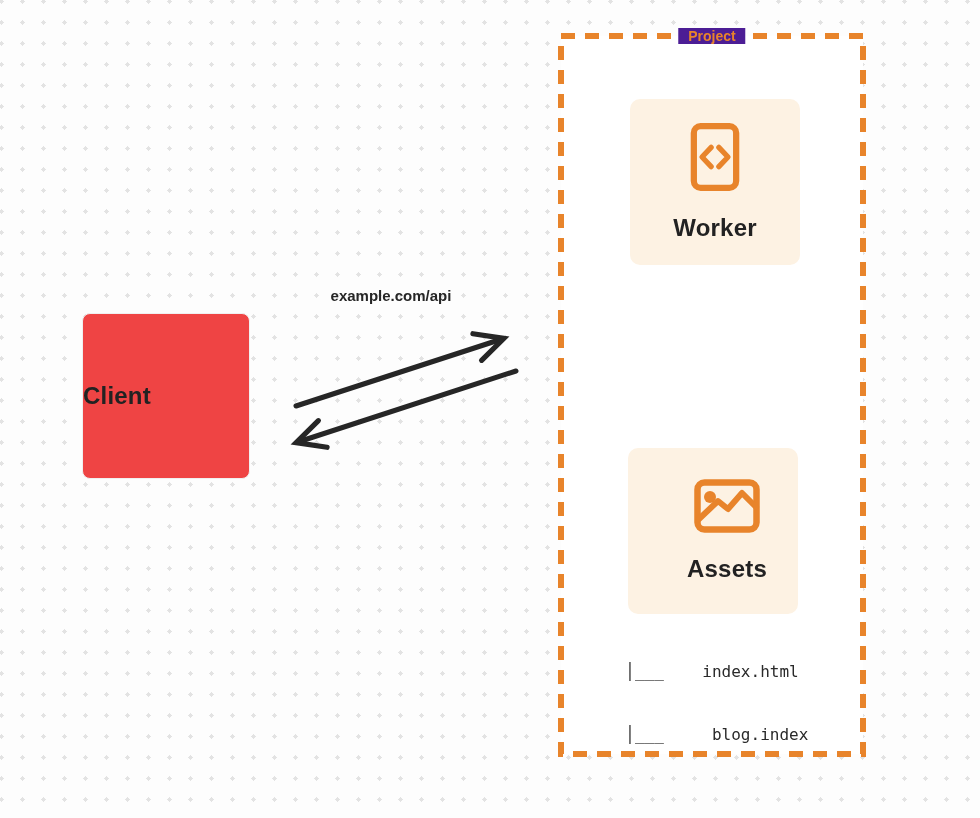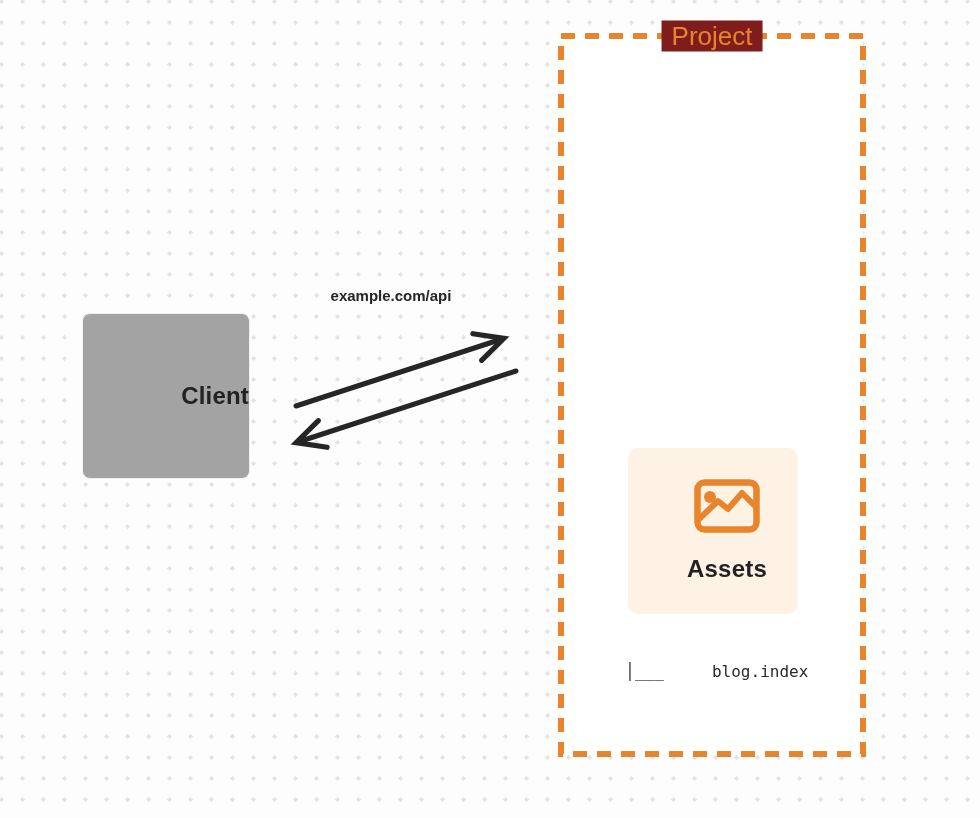--- a/index.html
+++ b/index.html
@@ -12,24 +12,24 @@
     background-image: radial-gradient(circle, #E3E3E3 2px, rgba(0,0,0,0) 2.2px);
     background-size: 21px 21px;
     background-position: 12px 12px;
     font-family: "Liberation Sans", sans-serif;
     color: #262626;
   }
 
   .client-box {
     position: absolute; left: 82px; top: 313px;
     width: 168px; height: 166px;
-    background: #a3a3a3;
+    background: #ef4444;
     border: 1px solid #F0F0F0;
     border-radius: 8px;
-    display: flex; align-items: center; justify-content: flex-end;
+    display: flex; align-items: center; justify-content: flex-start;
   }
   .box-label {
     font-size: 24px; font-weight: 700; color: #222222; letter-spacing: 0.2px;
   }
 
   .api-label {
     position: absolute; left: 281px; top: 287px; width: 220px;
     text-align: center;
     font-size: 15px; font-weight: 700; color: #262626;
   }
@@ -37,23 +37,23 @@
   svg.arrows { position: absolute; left: 0; top: 0; }
 
   .project {
     position: absolute; left: 558px; top: 33px;
     width: 308px; height: 724px;
   }
   .project-border-svg { position: absolute; left: 0; top: 0; }
   .project-title {
     position: absolute; left: 50%; top: 3px;
     transform: translate(-50%, -50%);
-    background: #7f1d1d;
+    background: #4c1d95;
     padding: 0 10px;
-    font-size: 26px; font-weight: 400; color: #E8842B;
+    font-size: 14px; font-weight: 700; color: #E8842B;
     white-space: nowrap;
   }
 
   .card {
     position: absolute;
     width: 170px; height: 166px;
     background: #FDF2E3;
     border-radius: 10px;
     display: flex; flex-direction: column;
     align-items: center; justify-content: center;
@@ -93,27 +93,36 @@
   </g>
 </svg>
 
 <div class="project">
   <svg class="project-border-svg" width="308" height="724" viewBox="0 0 308 724">
     <rect x="3" y="3" width="302" height="718" fill="#FFFFFF" stroke="#E8842B" stroke-width="6" stroke-dasharray="14 10"></rect>
   </svg>
 
   <div class="project-title">Project</div>
 
+  <div class="card card-worker">
+    <svg width="50" height="70" viewBox="0 0 52 72">
+      <rect x="4" y="4" width="44" height="64" rx="7" fill="none" stroke="#E8842B" stroke-width="6.5"></rect>
+      <polyline points="22,26 12.5,36 22,46" fill="none" stroke="#E8842B" stroke-width="5.5" stroke-linecap="round" stroke-linejoin="round"></polyline>
+      <polyline points="30,26 39.5,36 30,46" fill="none" stroke="#E8842B" stroke-width="5.5" stroke-linecap="round" stroke-linejoin="round"></polyline>
+    </svg>
+    <span class="box-label">Worker</span>
+  </div>
 
   <div class="card card-assets">
     <svg width="66" height="54" viewBox="0 0 66 54">
       <rect x="3.5" y="3.5" width="59" height="47" rx="7" fill="none" stroke="#E8842B" stroke-width="6.5"></rect>
       <circle cx="16" cy="18" r="6" fill="#E8842B"></circle>
       <polyline points="5,40 24,22 34,30 48,14 62,28" fill="none" stroke="#E8842B" stroke-width="6" stroke-linecap="round" stroke-linejoin="round"></polyline>
     </svg>
     <span class="box-label">Assets</span>
   </div>
 
   <div class="file-tree">
+    <div>  │___    index.html</div>
     <div>  │___     blog.index</div>
     
   </div>
 </div>
 
 </body></html>

